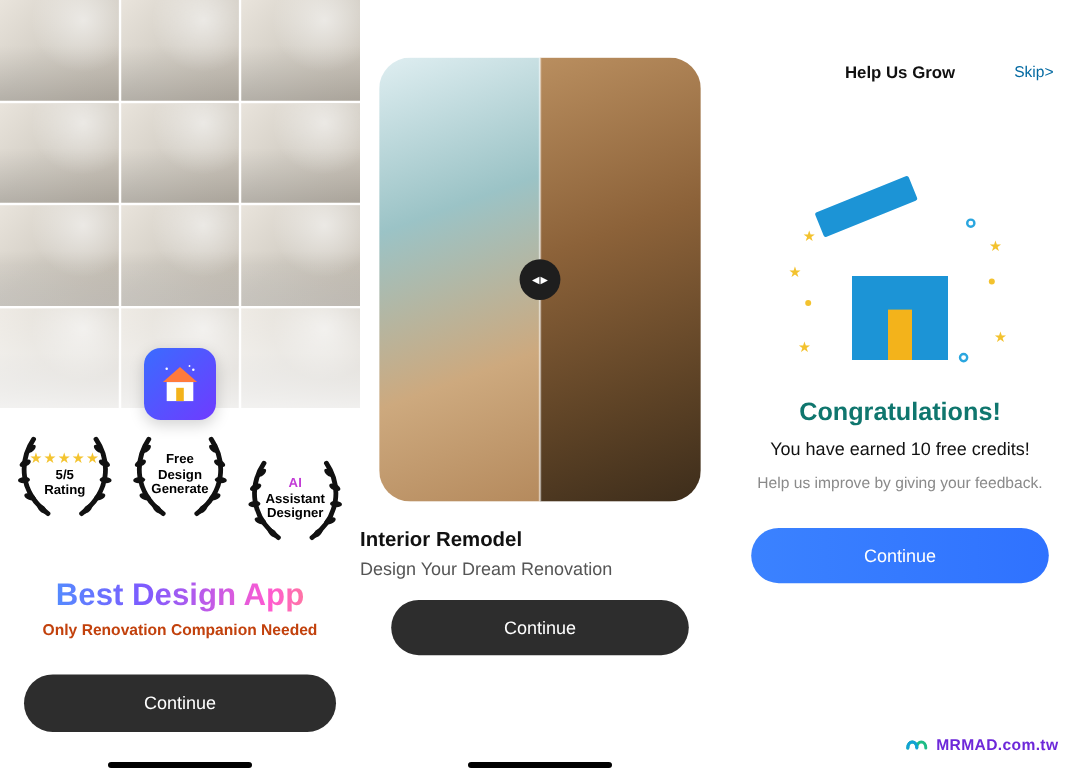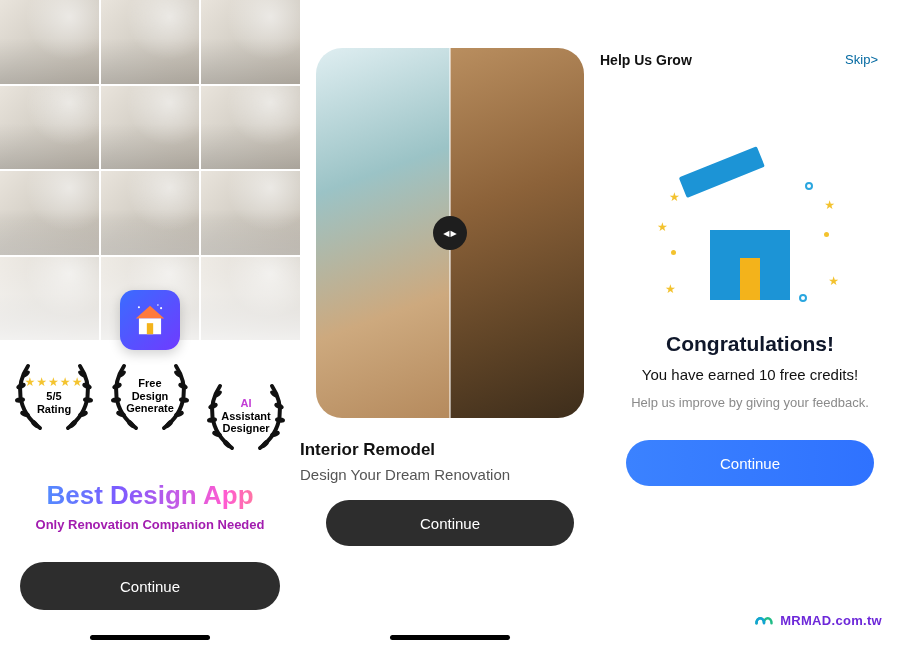--- a/index.html
+++ b/index.html
@@ -106,21 +106,21 @@
     font-weight: 800;
     background: linear-gradient(90deg, #3aa8ff 0%, #7d5bff 40%, #ff5bd1 75%, #ff9f5b 100%);
     -webkit-background-clip: text;
     background-clip: text;
     -webkit-text-fill-color: transparent;
   }
   .headline p {
     margin-top: 6px;
     font-size: 13px;
     font-weight: 600;
-    color: #a21caf;
+    color: #c2410c;
   }
 
   .dark-btn {
     background:#2d2d2d;
     color:#fff;
     border:none;
     border-radius: 26px;
     font-size: 15px;
     font-weight: 500;
     display:flex;
@@ -197,21 +197,21 @@
   .s3-header {
     position:absolute;
     top: 52px;
     left: 0; right: 0;
     padding: 0 22px;
     display:flex;
     justify-content:space-between;
     align-items:center;
     font-size: 14px;
   }
-  .s3-header .title { font-weight:600; color:#111; margin-left:auto; margin-right:auto; position:absolute; left:0; right:0; text-align:left; pointer-events:none; }
+  .s3-header .title { font-weight:600; color:#111; margin-left:auto; margin-right:auto; position:absolute; left:0; right:0; text-align:center; pointer-events:none; }
   .s3-header .skip { color:#0369a1; cursor:pointer; margin-left:auto; font-size:13px; }
 
   .gift-wrap {
     position:absolute;
     top: 180px;
     left:0; right:0;
     display:flex;
     justify-content:center;
   }
   .gift {
@@ -248,21 +248,21 @@
   .c-dot  { width:5px; height:5px; border-radius:50%; background:#f3c22e; }
   .c-ring { width:8px; height:8px; border:2px solid #2aa6df; border-radius:50%; }
 
   .s3-copy {
     position:absolute;
     top: 332px;
     left:0; right:0;
     text-align:center;
     padding: 0 18px;
   }
-  .s3-copy h2 { font-size: 21px; font-weight:700; color:#0f172a; }
+  .s3-copy h2 { font-size: 21px; font-weight:700; color:#0f766e; }
   .s3-copy .earned { margin-top:10px; font-size:15px; color:#111; }
   .s3-copy .feedback { margin-top:12px; font-size:13px; color:#8a8a8a; }
 
   .blue-btn {
     background: linear-gradient(90deg, #3b82ff 0%, #2f72ff 100%);
     color:#fff;
     border:none;
     border-radius: 26px;
     height: 46px;
     font-size:15px;

